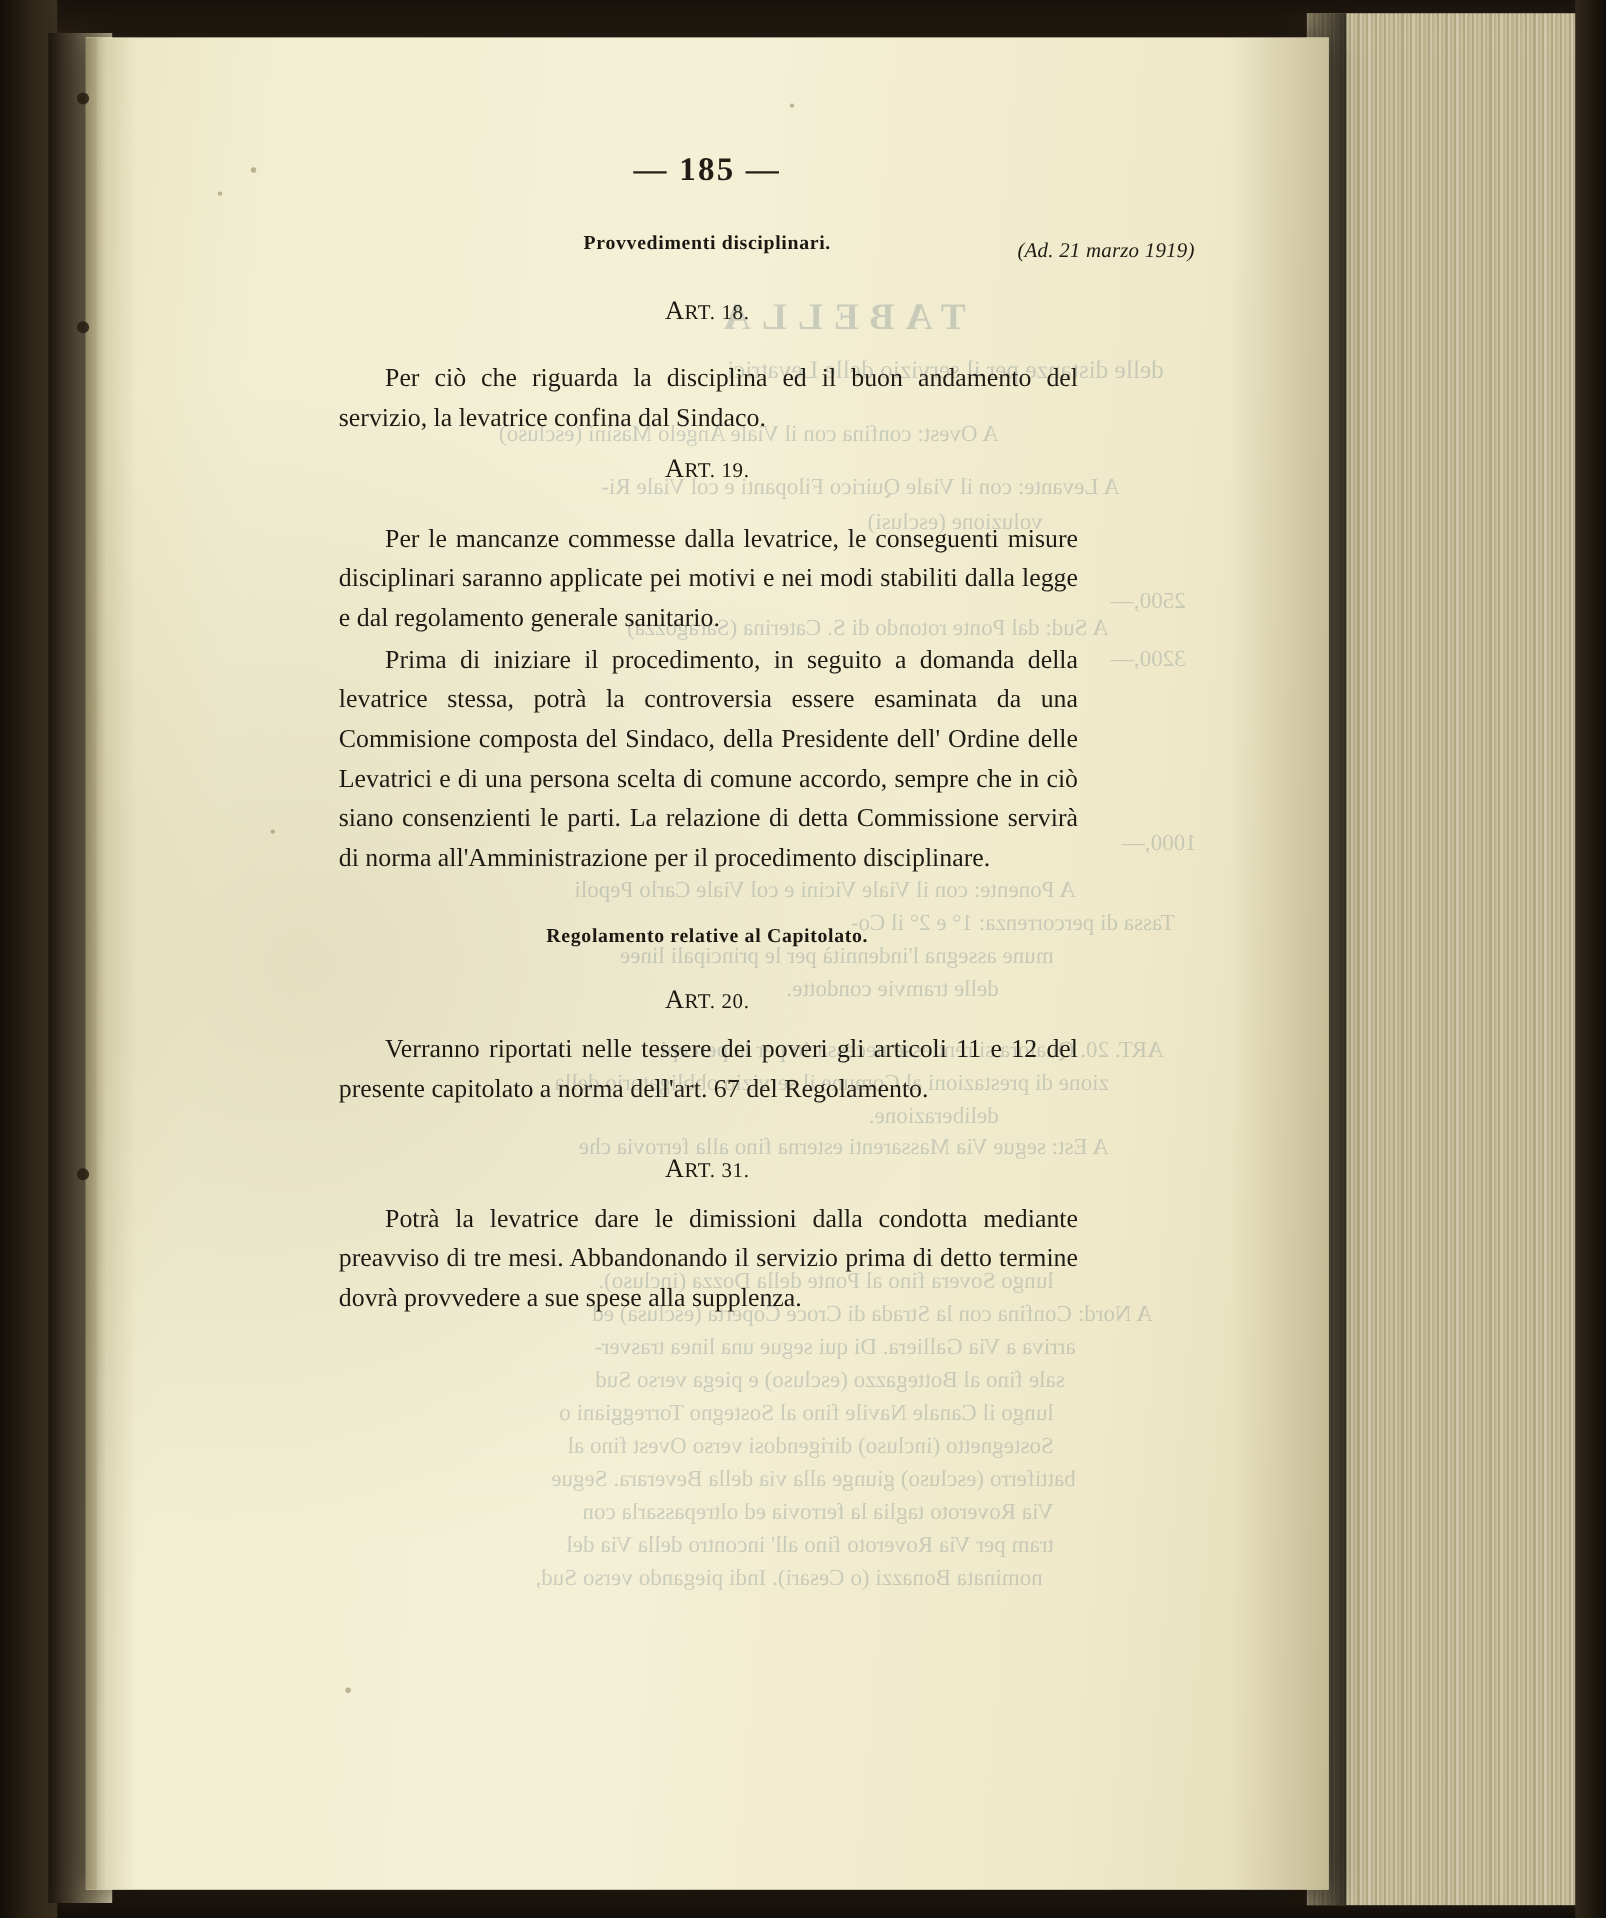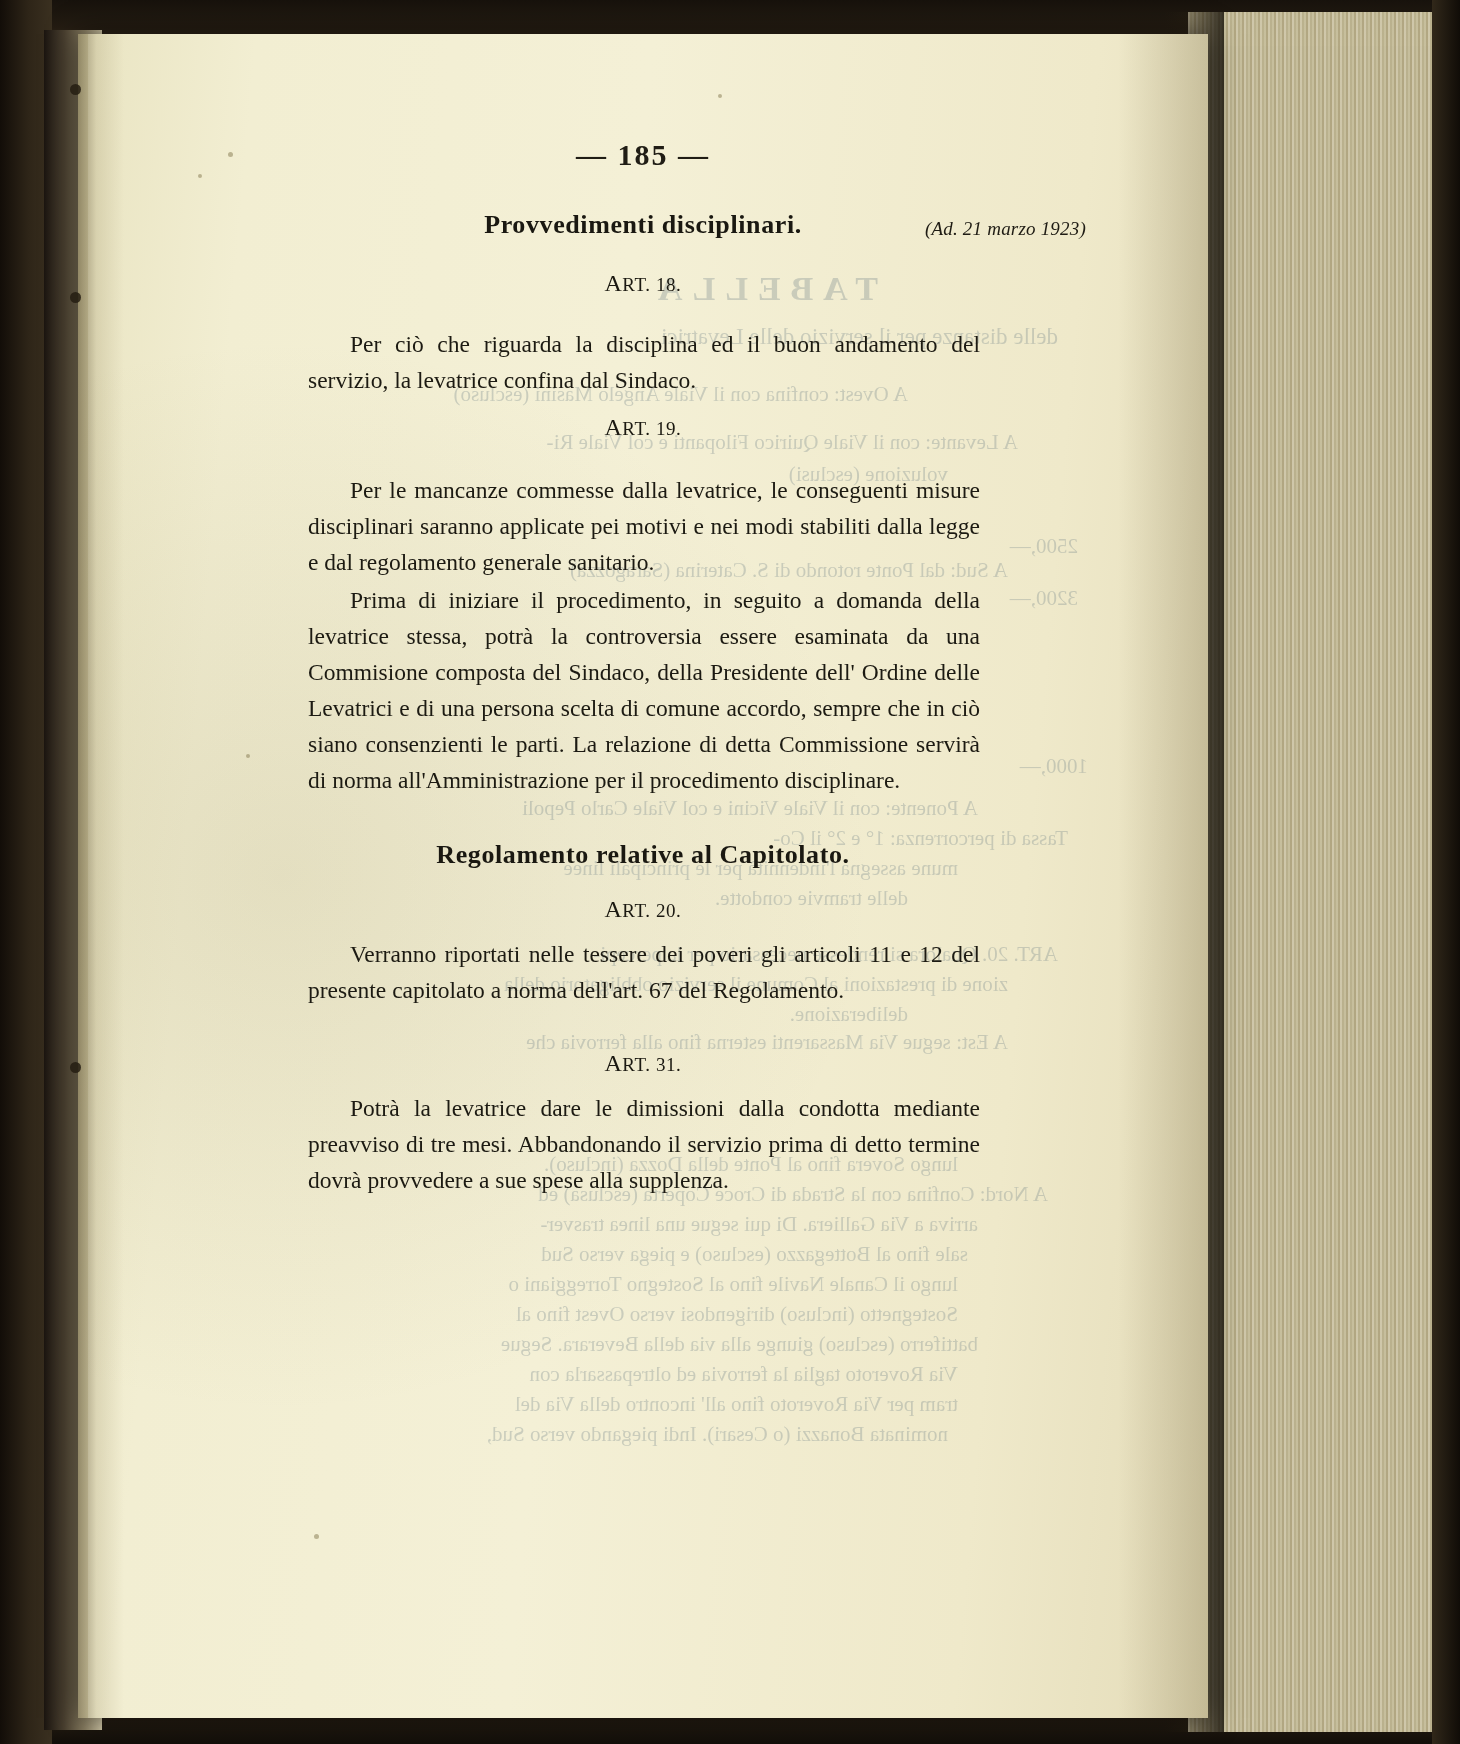--- a/index.html
+++ b/index.html
@@ -152,21 +152,21 @@
     font-weight: bold;
     letter-spacing: 2px;
     color: #201d15;
   }
 
   .sec-head {
     position: absolute;
     left: 0; right: 0;
     text-align: center;
     font-weight: bold;
-    font-size: 26px;
+    font-size: 18px;
     letter-spacing: 0.6px;
     color: #1a1811;
   }
   .head1 { top: 176px; }
   .head2 { top: 806px; }
 
   .date-note {
     position: absolute;
     right: 122px;
     top: 184px;
@@ -264,21 +264,21 @@
       <div class="bl" style="left:250px; top:1328px; font-size:21px;">Via Roveroto taglia la ferrovia ed oltrepassarla con</div>
       <div class="bl" style="left:250px; top:1358px; font-size:21px;">tram per Via Roveroto fino all' incontro della Via del</div>
       <div class="bl" style="left:260px; top:1388px; font-size:21px;">nominata Bonazzi (o Cesari). Indi piegando verso Sud,</div>
     </div>
 
     <div class="content">
 
       <div class="pagenum">— 185 —</div>
 
       <div class="sec-head head1">Provvedimenti disciplinari.</div>
-      <div class="date-note">(Ad. 21 marzo 1923)</div>
+      <div class="date-note">(Ad. 21 marzo 1919)</div>
 
       <div class="art art18"><span>A</span><span class="sc">RT. 18.</span></div>
       <div class="para p1"><span class="ind"></span><span>Per ciò che riguarda la disciplina ed il buon andamento del servizio, la levatrice confina dal Sindaco.</span></div>
 
       <div class="art art19"><span>A</span><span class="sc">RT. 19.</span></div>
       <div class="para p2"><span class="ind"></span><span>Per le mancanze commesse dalla levatrice, le conseguenti misure disciplinari saranno applicate pei motivi e nei modi stabiliti dalla legge e dal regolamento generale sanitario.</span></div>
       <div class="para p3"><span class="ind"></span><span>Prima di iniziare il procedimento, in seguito a domanda della levatrice stessa, potrà la controversia essere esaminata da una Commisione composta del Sindaco, della Presidente dell' Ordine delle Levatrici e di una persona scelta di comune accordo, sempre che in ciò siano consenzienti le parti. La relazione di detta Commissione servirà di norma all'Amministrazione per il procedimento disciplinare.</span></div>
 
       <div class="sec-head head2">Regolamento relative al Capitolato.</div>
 

